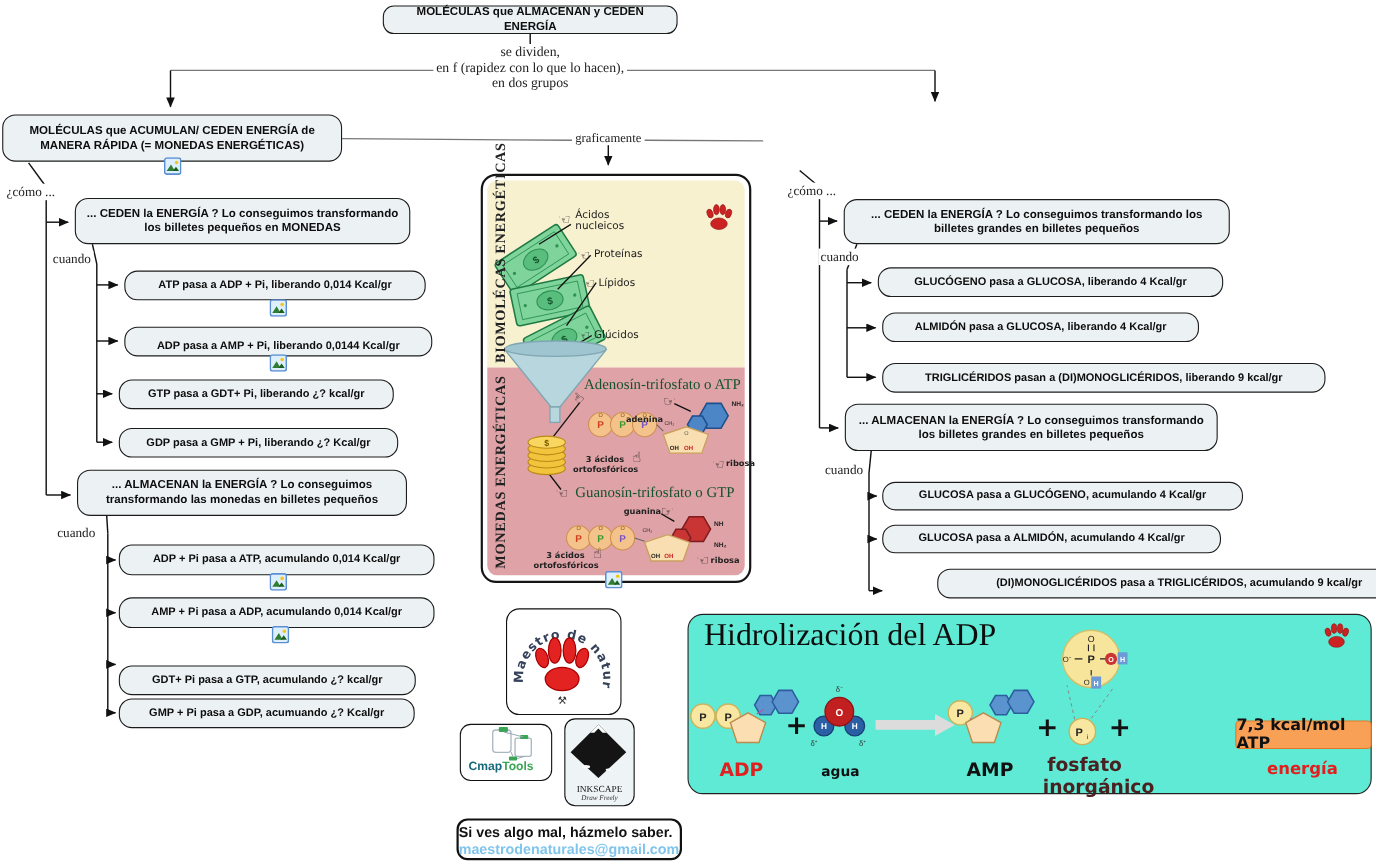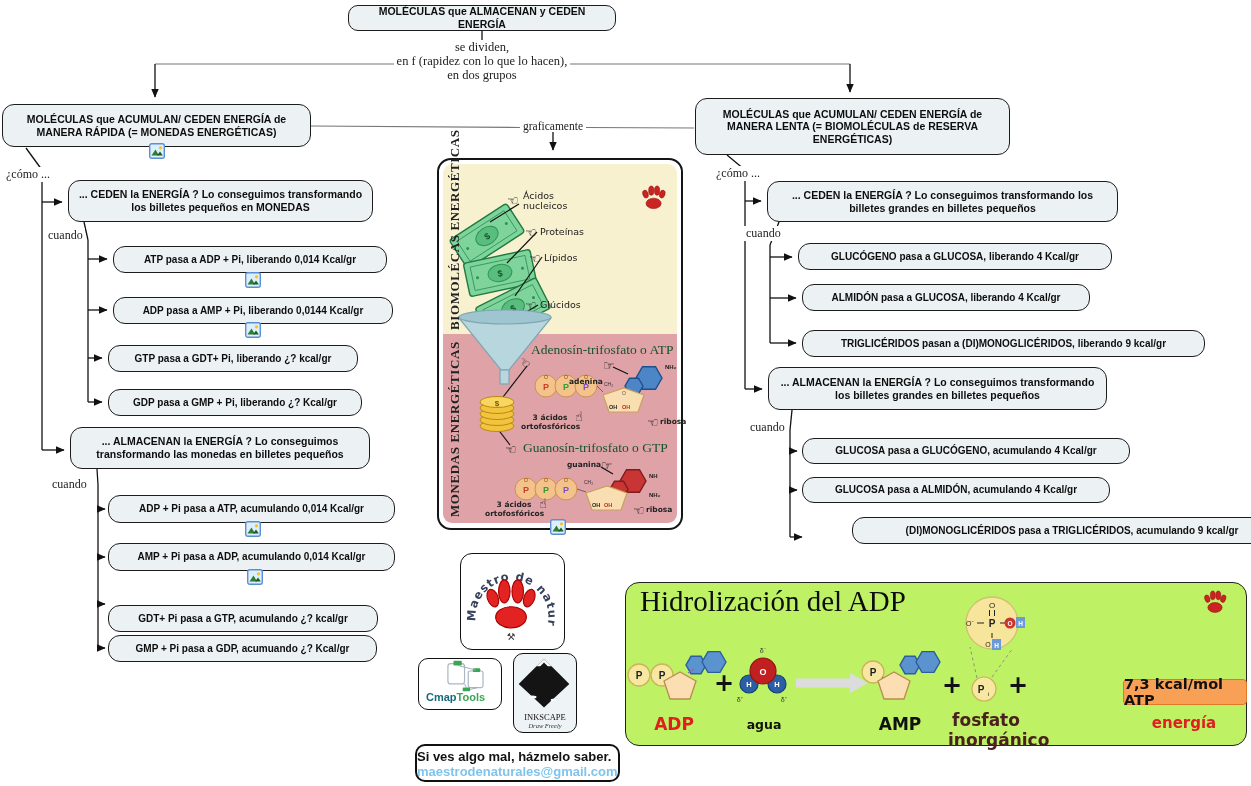--- a/index.html
+++ b/index.html
@@ -23,21 +23,21 @@
   .cream{background:#f8f1d0;border-radius:9px 9px 0 0;}
   .pinks{background:#dfa2a6;border-radius:0 0 9px 9px;}
   .c-art{position:absolute;left:0;top:0;z-index:2;}
   .c-label{position:absolute;z-index:3;font-family:"DejaVu Sans",sans-serif;font-size:9.5px;color:#1a1a1a;line-height:1.08;}
   .vlabel{position:absolute;z-index:3;font-family:"Liberation Serif",serif;font-weight:bold;font-size:13px;
           letter-spacing:.6px;color:#222;transform-origin:left top;transform:rotate(-90deg);white-space:nowrap;}
   .mol-title{position:absolute;z-index:3;font-family:"Liberation Serif",serif;font-size:13.5px;color:#14532d;white-space:nowrap;}
   .tiny{position:absolute;z-index:3;font-family:"DejaVu Sans",sans-serif;font-size:7.5px;font-weight:bold;
         color:#222;line-height:1.15;text-align:center;}
   .hand{position:absolute;z-index:4;font-family:"DejaVu Sans",sans-serif;font-size:13px;color:#222;line-height:1;}
-  .hydro{position:absolute;z-index:2;left:625px;top:582px;width:622px;height:164px;background:#bef264;
+  .hydro{position:absolute;z-index:2;left:625px;top:558px;width:622px;height:164px;background:#5eead4;
          border:1.6px solid #222;border-radius:14px;box-sizing:border-box;}
   .h-title{position:absolute;z-index:3;left:14px;top:2px;font-family:"Liberation Serif",serif;font-size:29px;color:#0d0d0d;}
   .h-art{position:absolute;left:0;top:0;z-index:2;}
   .h-label{position:absolute;z-index:3;font-weight:bold;text-align:center;font-family:"DejaVu Sans",sans-serif;}
   .plus{position:absolute;z-index:3;font-size:24px;font-weight:bold;color:#111;font-family:"DejaVu Sans",sans-serif;}
   .energy-box{position:absolute;z-index:3;left:497px;top:96px;width:122px;height:24px;background:#f9a057;
               border:1.5px solid #e0782a;border-radius:4px;font-weight:bold;font-size:14.5px;color:#111;
               display:flex;align-items:center;justify-content:center;font-family:"DejaVu Sans",sans-serif;}
   .logo-box{position:absolute;z-index:2;background:#fff;border:1.6px solid #111;border-radius:12px;box-sizing:border-box;}
   .cmap-word{position:absolute;left:7px;bottom:6px;font-size:11px;font-weight:bold;}
@@ -123,21 +123,21 @@
 
   <div class="node hdr" style="left:2px;top:104px;width:309px;height:43px;">
     <span>MOLÉCULAS que ACUMULAN/ CEDEN ENERGÍA de MANERA RÁPIDA (= MONEDAS ENERGÉTICAS)</span>
   </div>
   <div class="node hdr" style="left:68px;top:180px;width:305px;height:42px;">
     <span>... CEDEN la ENERGÍA ? Lo conseguimos transformando los billetes pequeños en MONEDAS</span>
   </div>
   <div class="node item" style="left:113px;top:246px;width:274px;height:27px;">
     <span>ATP pasa a ADP + Pi, liberando 0,014 Kcal/gr</span>
   </div>
-  <div class="node item" style="left:113px;top:297px;width:280px;height:27px;">
+  <div class="node item" style="left:113px;top:297px;width:280px;height:27px;align-items:flex-end;">
     <span>ADP pasa a AMP + Pi, liberando 0,0144 Kcal/gr</span>
   </div>
   <div class="node item" style="left:108px;top:345px;width:250px;height:27px;">
     <span>GTP pasa a GDT+ Pi, liberando ¿? kcal/gr</span>
   </div>
   <div class="node item" style="left:108px;top:389px;width:254px;height:27px;">
     <span>GDP pasa a GMP + Pi, liberando ¿? Kcal/gr</span>
   </div>
   <div class="node hdr" style="left:70px;top:427px;width:300px;height:42px;">
     <span>... ALMACENAN la ENERGÍA ? Lo conseguimos transformando las monedas en billetes pequeños</span>
@@ -148,23 +148,20 @@
   <div class="node item" style="left:108px;top:543px;width:287px;height:28px;">
     <span>AMP + Pi pasa a ADP, acumulando 0,014 Kcal/gr</span>
   </div>
   <div class="node item" style="left:108px;top:591px;width:270px;height:27px;margin-top:14px;">
     <span>GDT+ Pi pasa a GTP, acumulando ¿? kcal/gr</span>
   </div>
   <div class="node item" style="left:108px;top:635px;width:269px;height:27px;">
     <span>GMP + Pi pasa a GDP, acumuando ¿? Kcal/gr</span>
   </div>
 
-  <div class="node hdr" style="left:695px;top:98px;width:315px;height:57px;">
-    <span>MOLÉCULAS que ACUMULAN/ CEDEN ENERGÍA de MANERA LENTA (= BIOMOLÉCULAS de RESERVA ENERGÉTICAS)</span>
-  </div>
   <div class="node hdr" style="left:767px;top:181px;width:351px;height:41px;">
     <span>... CEDEN la ENERGÍA ? Lo conseguimos transformando los billetes grandes en billetes pequeños</span>
   </div>
   <div class="node item" style="left:798px;top:243px;width:314px;height:27px;">
     <span>GLUCÓGENO pasa a GLUCOSA, liberando 4 Kcal/gr</span>
   </div>
   <div class="node item" style="left:802px;top:284px;width:288px;height:27px;">
     <span>ALMIDÓN pasa a GLUCOSA, liberando 4 Kcal/gr</span>
   </div>
   <div class="node item" style="left:802px;top:330px;width:403px;height:27px;text-align:center;">

